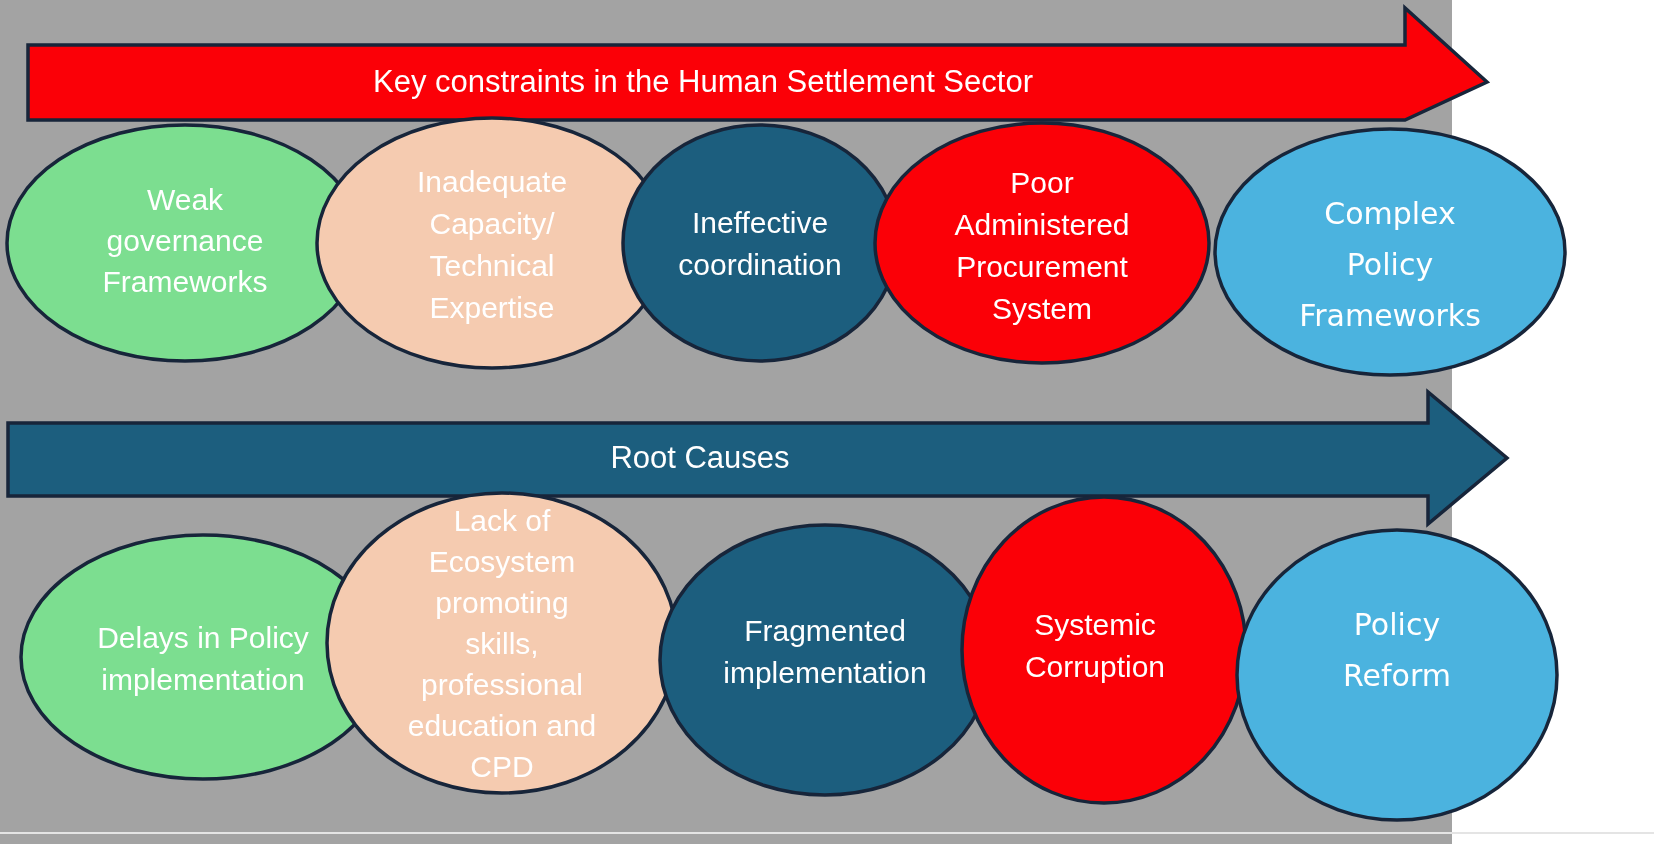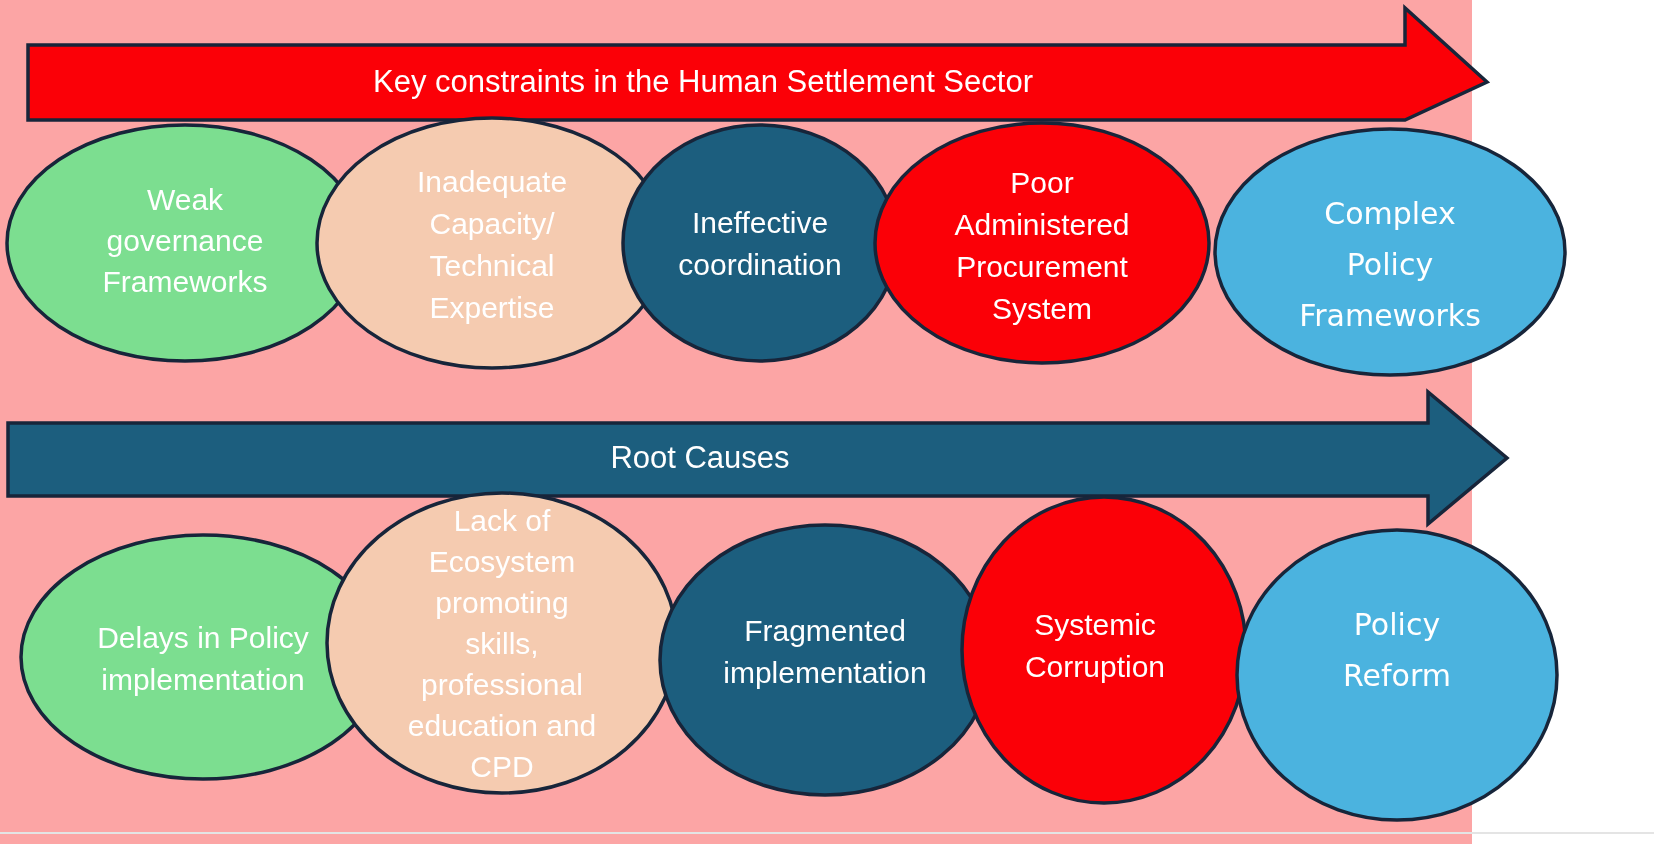--- a/index.html
+++ b/index.html
@@ -10,22 +10,21 @@
   body {
     width: 1654px;
     height: 844px;
     overflow: hidden;
     font-family: "Liberation Sans", sans-serif;
   }
   #stage {
     position: relative;
     width: 1452px;
     height: 844px;
-    background: #fca5a5;
-    padding-left: 20px;
+    background: #a3a3a3;
   }
   #diagram {
     position: absolute;
     top: 0;
     left: 0;
     width: 1654px;
     height: 844px;
     display: block;
   }
   .banner-text {

